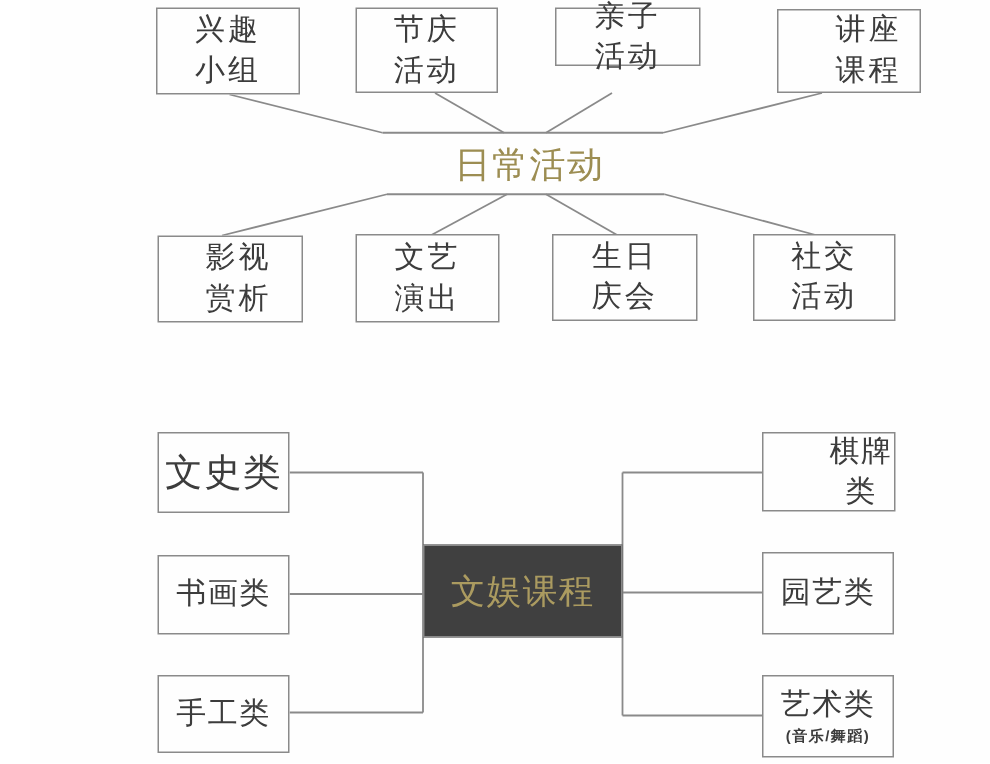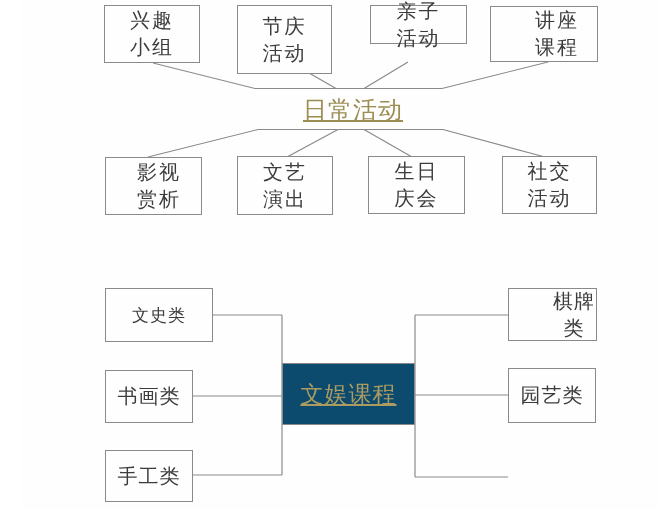--- a/index.html
+++ b/index.html
@@ -11,40 +11,40 @@
   .lines{position:absolute;left:0;top:0;width:660px;height:509px;}
   .node{
     position:absolute;box-sizing:border-box;border:1px solid #8a8a8a;background:#fefefe;
     display:flex;flex-direction:column;align-items:center;justify-content:center;
     text-align:center;color:#3c3c3c;font-size:20px;line-height:27px;
     letter-spacing:2px;font-weight:500;white-space:pre-line;
   }
   .node .sub{font-size:10px;line-height:13px;letter-spacing:1px;margin-top:1px;font-weight:600;}
   .center-label{
     position:absolute;display:flex;align-items:center;justify-content:center;
-    text-align:right;letter-spacing:1px;font-weight:500;text-decoration:underline;
+    text-align:right;letter-spacing:1px;font-weight:500;
   }
   .center-daily{color:#9c8d52;font-size:24px;}
   .center-courses{
     color:#ab9b60;font-size:23px;box-sizing:border-box;
-    border:1px solid #8a8a8a;background:#0c4a6e;
+    border:1px solid #8a8a8a;background:#404040;
   }
   
   .b1{left:84px;top:5px;width:96px;height:58px;}
-  .b2{left:217px;top:5px;width:95px;height:69px;}
+  .b2{left:217px;top:5px;width:95px;height:57px;}
   .b3{left:350px;top:5px;width:97px;height:39px;}
-  .b4{left:470px;top:6px;width:108px;height:56px;padding-left:26px;}
+  .b4{left:498px;top:6px;width:96px;height:56px;padding-left:26px;}
   
   .b5{left:85px;top:157px;width:97px;height:58px;padding-left:11px;}
   .b6{left:217px;top:156px;width:96px;height:59px;}
   .b7{left:348px;top:156px;width:97px;height:58px;}
   .b8{left:482px;top:156px;width:95px;height:58px;}
   .daily{left:278px;top:96px;width:110px;height:28px;}
   
-  .l1{left:85px;top:288px;width:108px;height:54px;font-size:17px;letter-spacing:1px;}
+  .l1{left:85px;top:288px;width:88px;height:54px;font-size:25px;letter-spacing:1px;}
   .l2{left:85px;top:370px;width:88px;height:53px;font-size:20px;letter-spacing:1px;}
   .l3{left:85px;top:450px;width:88px;height:52px;font-size:20px;letter-spacing:1px;}
   .r1{left:488px;top:288px;width:89px;height:53px;font-size:20px;letter-spacing:1px;padding-left:43px;}
   .r2{left:488px;top:368px;width:88px;height:55px;font-size:20px;letter-spacing:1px;}
   .r3{left:488px;top:450px;width:88px;height:55px;font-size:20px;letter-spacing:1px;}
   .courses{left:262px;top:363px;width:133px;height:62px;}
 </style>
 </head>
 <body>
 
@@ -95,14 +95,18 @@
 活动</div>
 
   <div class="node l1">文史类</div>
   <div class="node l2">书画类</div>
   <div class="node l3">手工类</div>
 
   <div class="center-label center-courses courses">文娱课程</div>
 
   <div class="node r1">棋牌类</div>
   <div class="node r2">园艺类</div>
+  <div class="node r3">
+    <span>艺术类</span>
+    <span class="sub">(音乐/舞蹈)</span>
+  </div>
 
 </div>
 
 </body></html>

